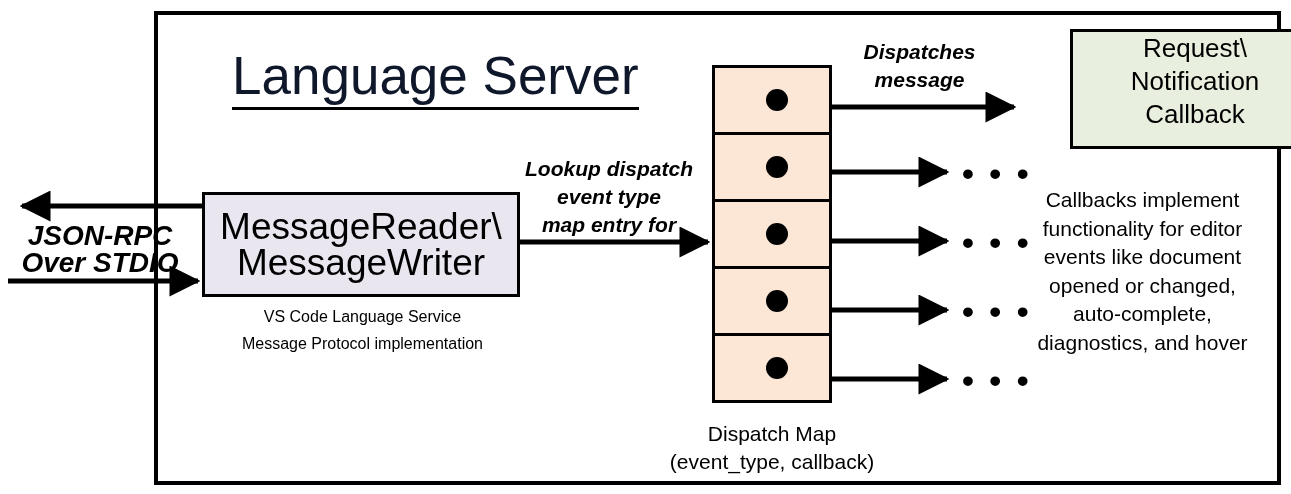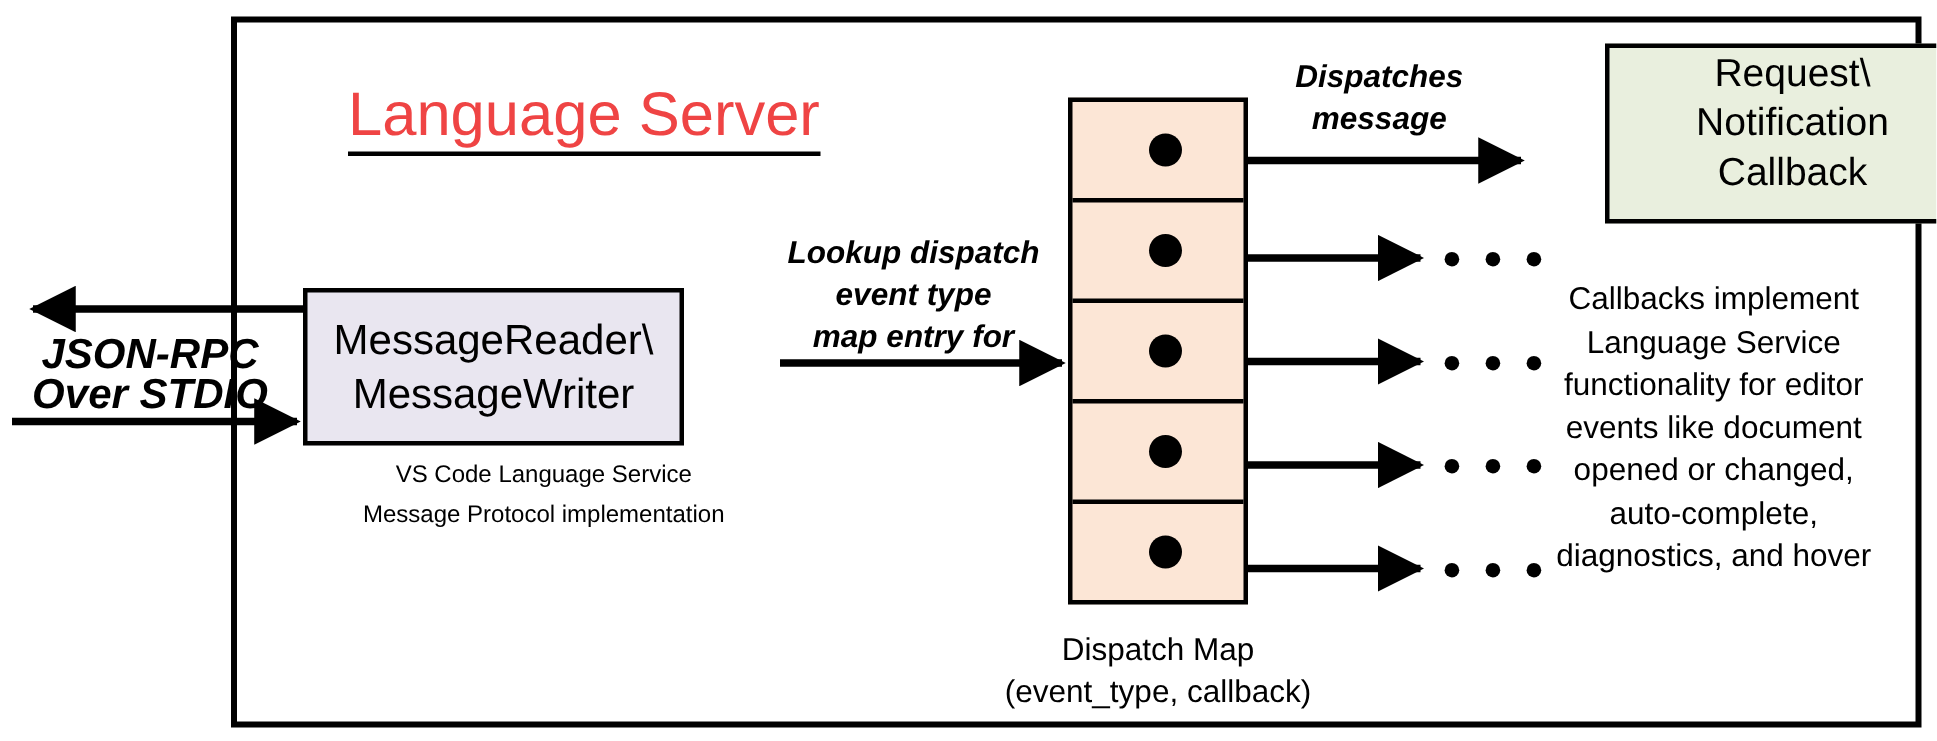--- a/index.html
+++ b/index.html
@@ -29,46 +29,46 @@
     border: 4px solid #000000;
     box-sizing: border-box;
     background: transparent;
   }
 
   
   #server-title {
     left: 232px;
     top: 52px;
     width: 420px;
-    font-size: 41px;
+    font-size: 53px;
     line-height: 48px;
     letter-spacing: 0px;
-    color: #ef4444;
+    color: #0f172a;
     text-align: left;
     white-space: nowrap;
   }
   #server-title .u {
     border-bottom: 3px solid #000;
     padding-bottom: 2px;
   }
 
   
   #message-box {
     left: 202px;
     top: 192px;
-    width: 254px;
+    width: 318px;
     height: 105px;
     background: #E9E6F0;
     border: 3px solid #000000;
     box-sizing: border-box;
     display: flex;
     align-items: center;
     justify-content: center;
     text-align: center;
-    font-size: 28px;
+    font-size: 37px;
     line-height: 36px;
   }
   #message-caption {
     left: 190px;
     top: 303px;
     width: 345px;
     text-align: center;
     font-size: 16px;
     line-height: 27px;
   }
@@ -277,21 +277,20 @@
 
   <div class="abs" id="callback-box">
     <div>
       <div>Request\</div>
       <div>Notification</div>
       <div>Callback</div>
     </div>
   </div>
   <div class="abs" id="callback-caption">
     <div>Callbacks implement</div>
-    <div>Language Service</div>
     <div>functionality for editor</div>
     <div>events like document</div>
     <div>opened or changed,</div>
     <div>auto-complete,</div>
     <div>diagnostics, and hover</div>
   </div>
 
 </div>
 
 </body></html>

